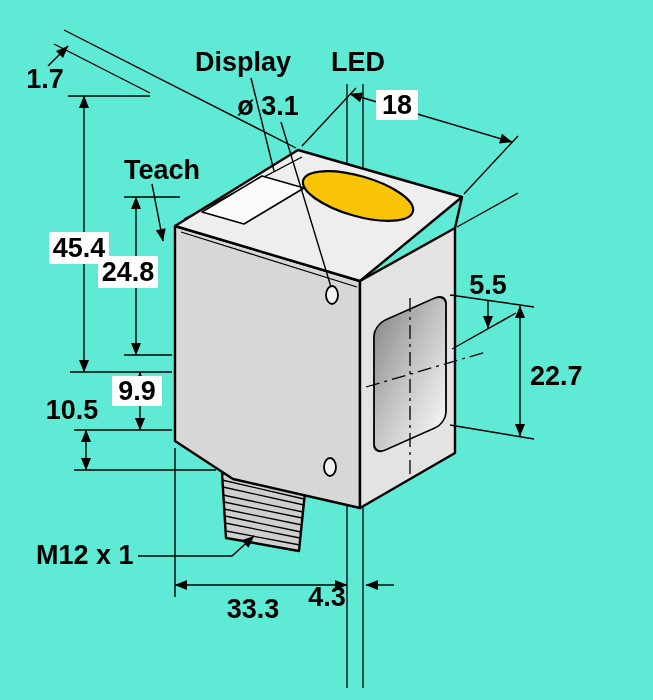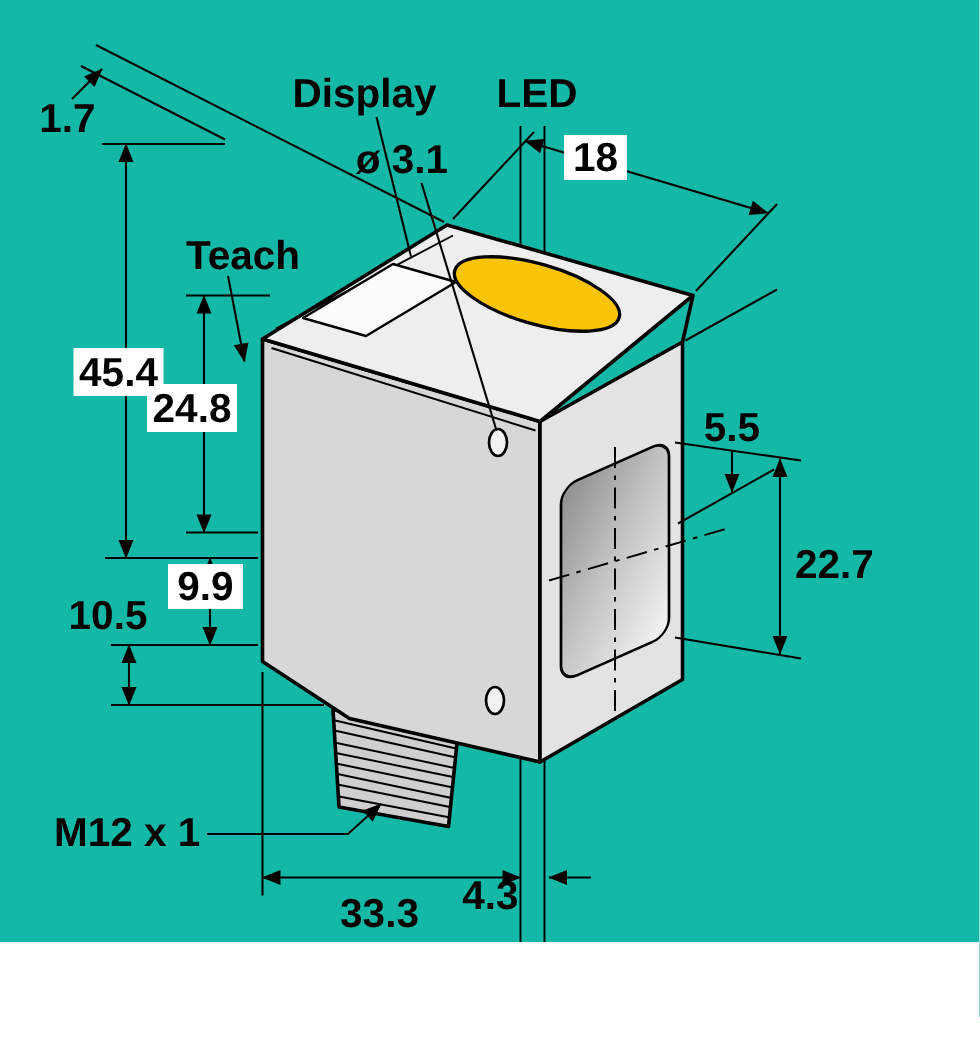--- a/index.html
+++ b/index.html
@@ -1,16 +1,16 @@
 <!DOCTYPE html>
 <html><head>
 <meta charset="utf-8">
 <style>
   html,body{margin:0;padding:0;background:#ffffff;}
-  .canvas{position:relative;width:653px;height:628px;background:#14b8a6;overflow:hidden;
+  .canvas{position:relative;width:653px;height:700px;background:#5eead4;overflow:hidden;
           font-family:"Liberation Sans", sans-serif;}
   svg{position:absolute;left:0;top:0;}
   svg text{font-family:"Liberation Sans", sans-serif;font-size:27px;font-weight:600;fill:#000;}
   .dimline{stroke:#000;stroke-width:1.4;fill:none;}
   .bodyline{stroke:#000;stroke-width:2.4;stroke-linejoin:round;}
   .thinline{stroke:#000;stroke-width:1.3;fill:none;}
   .labelbg{fill:#ffffff;}
 </style>
 </head>
 <body>

